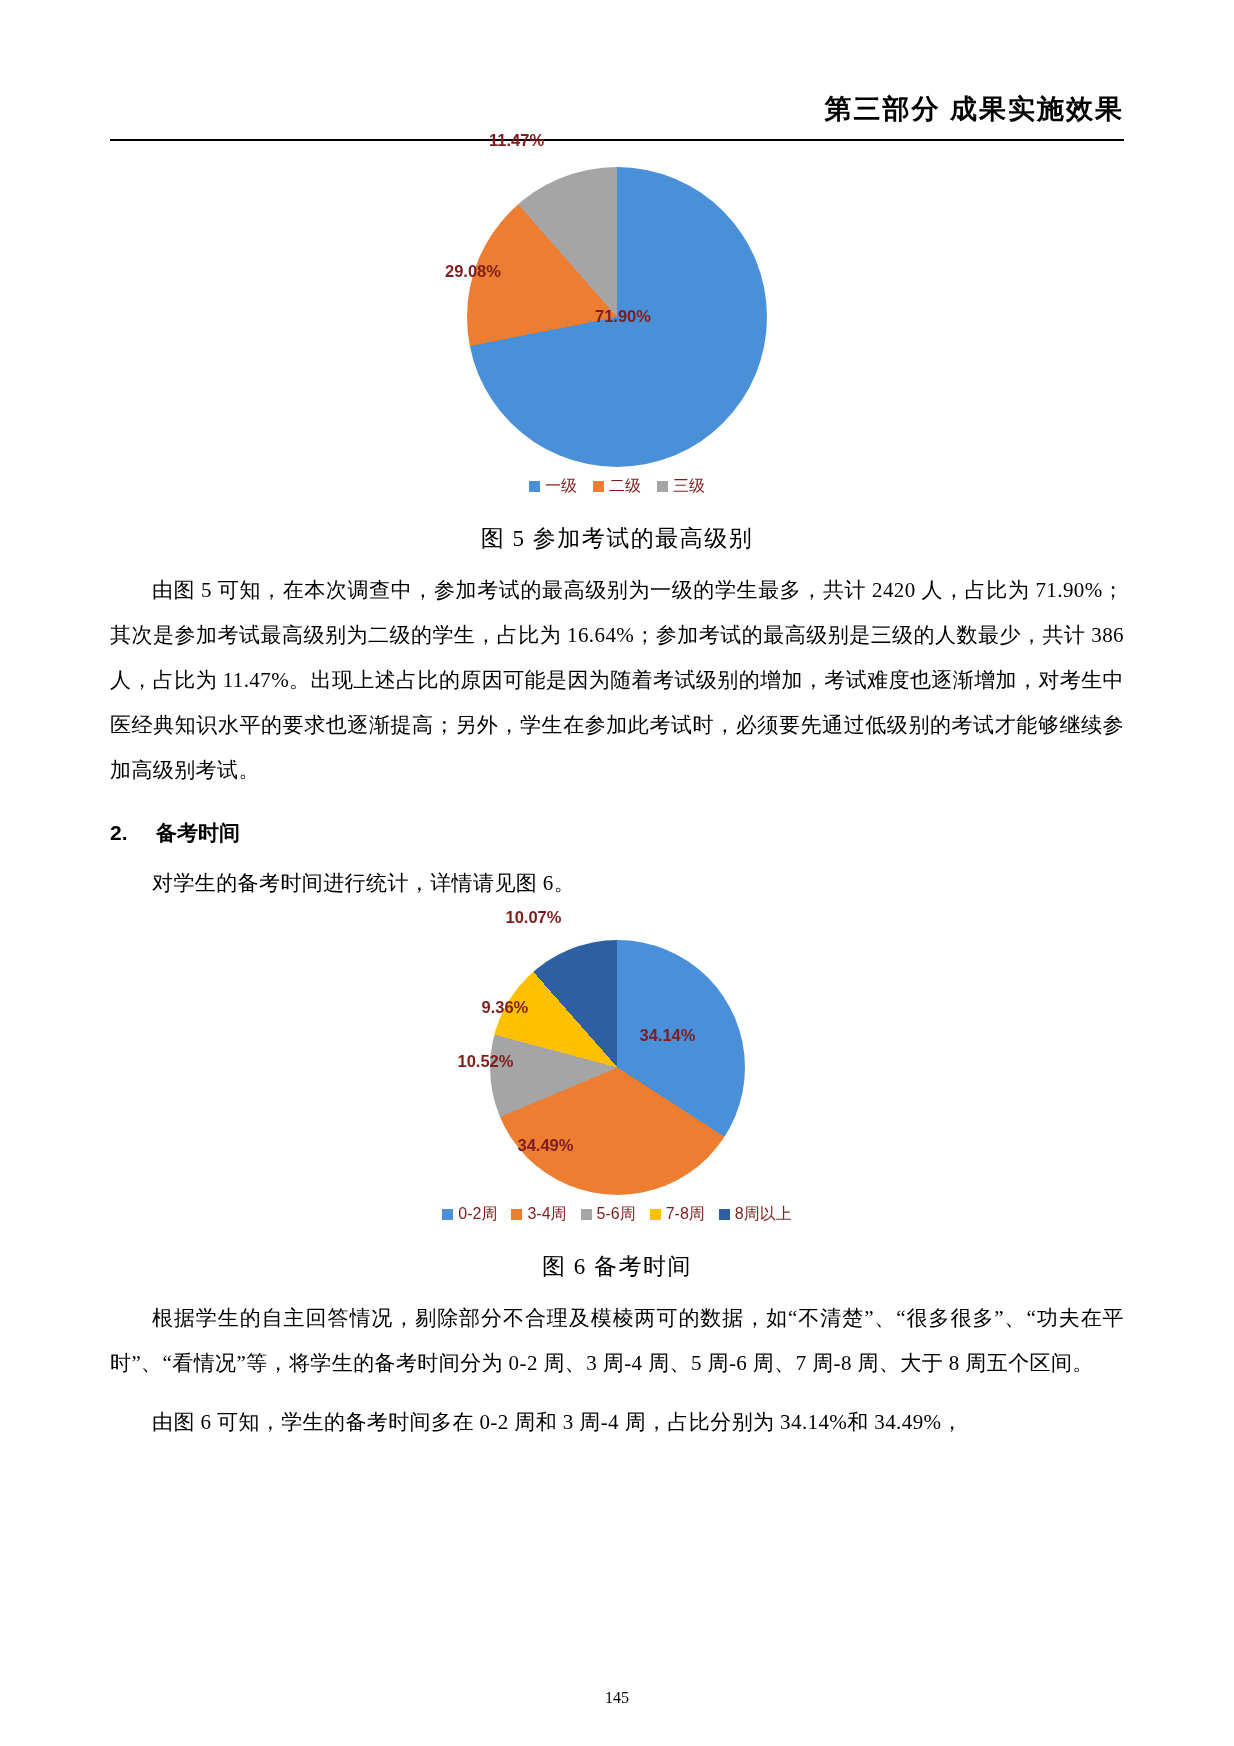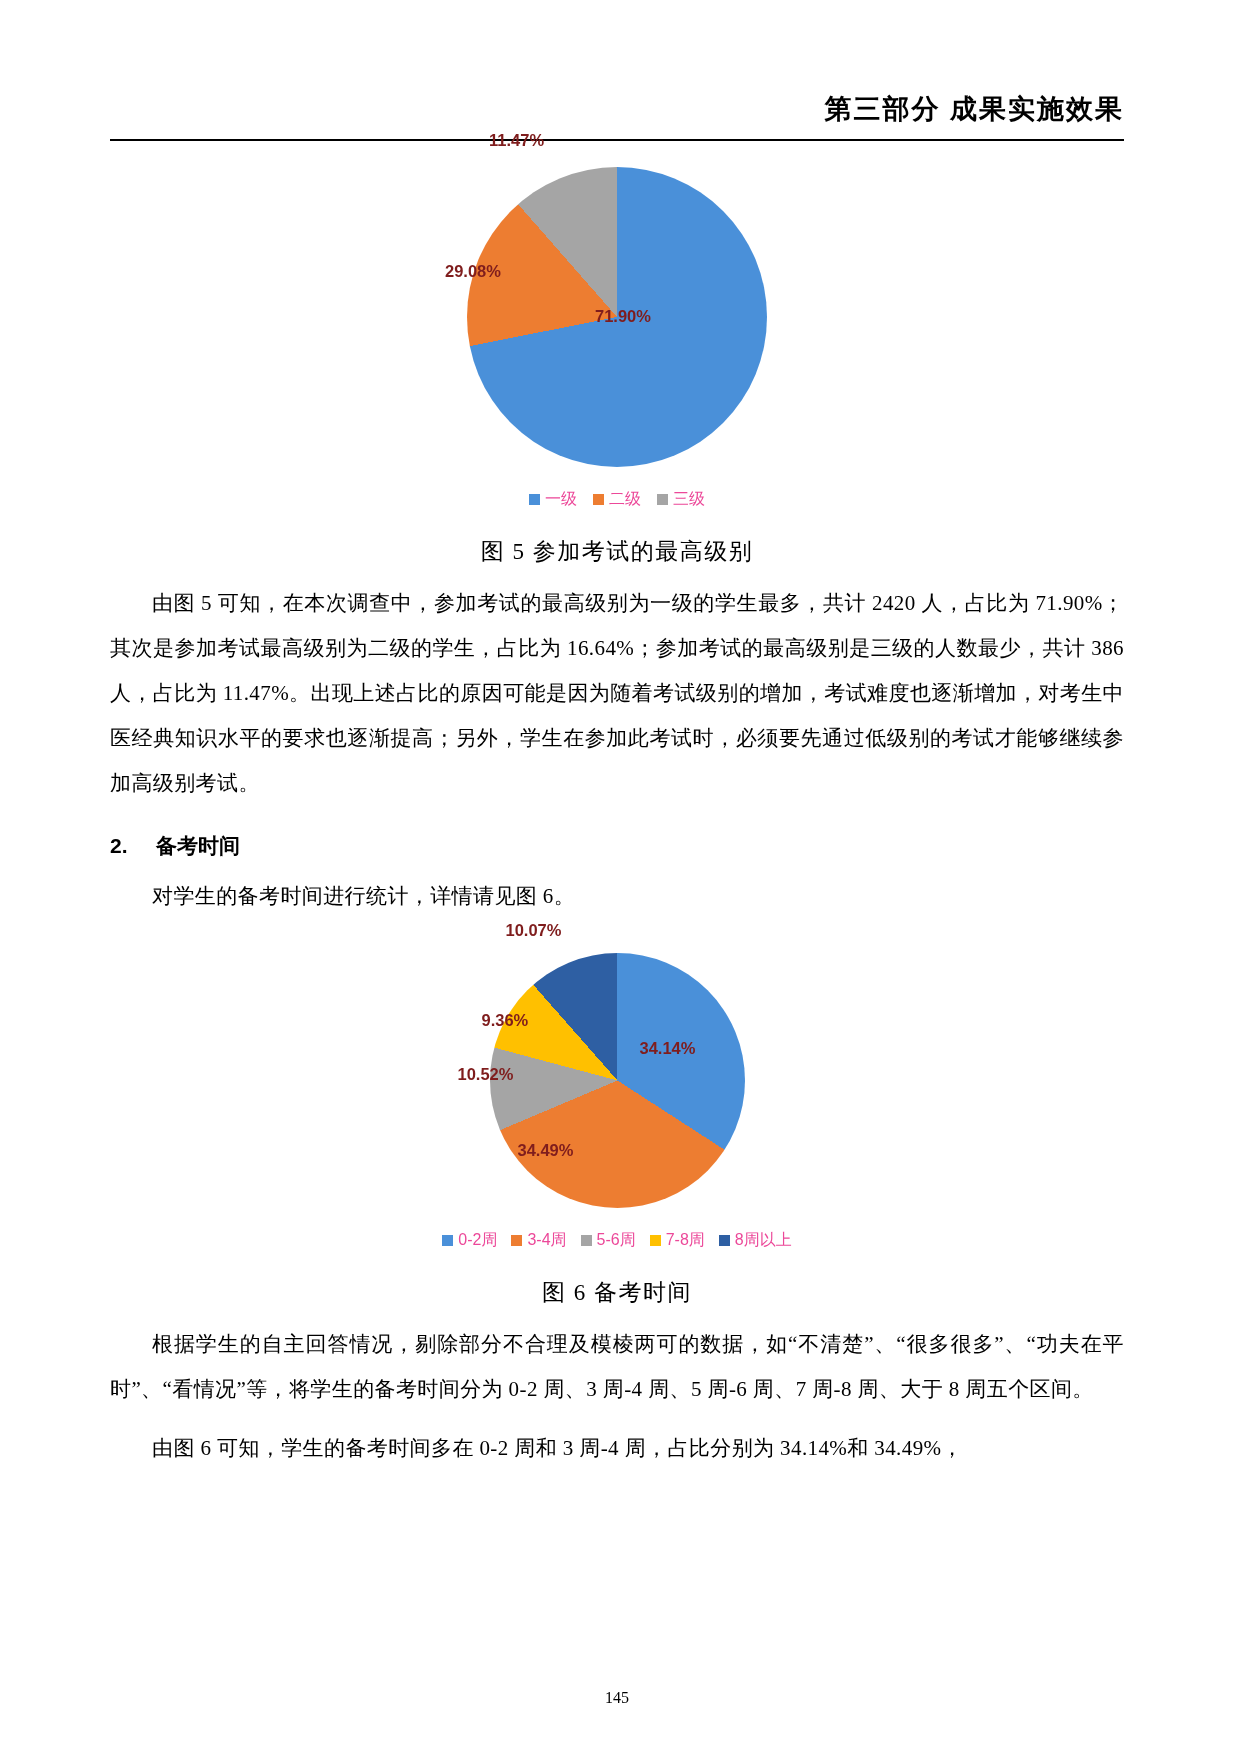--- a/index.html
+++ b/index.html
@@ -62,28 +62,28 @@
   }
   .slice-label {
     position: absolute;
     font-family: "Liberation Sans", "DejaVu Sans", sans-serif;
     font-size: 16.5px;
     font-weight: bold;
     color: #7f1d1d;
     white-space: nowrap;
   }
   .legend {
-    margin-top: 22px;
+    margin-top: 9px;
     display: flex;
     align-items: flex-end;
     justify-content: center;
     gap: 16px;
     font-family: "Liberation Sans", "DejaVu Sans", sans-serif;
     font-size: 16px;
-    color: #ec4899;
+    color: #7f1d1d;
   }
   .legend-item {
     display: flex;
     align-items: center;
     gap: 5px;
   }
   .legend-swatch {
     width: 11px;
     height: 11px;
     display: inline-block;
@@ -174,21 +174,21 @@
     <div class="pie-wrap" style="width:255px;height:255px;">
       <div class="pie" style="width:255px;height:255px;background: conic-gradient(
               #4a90d9 0deg 122.90deg,
               #ed7d31 122.90deg 247.07deg,
               #a5a5a5 247.07deg 284.94deg,
               #ffc000 284.94deg 318.64deg,
               #2e5fa3 318.64deg 360deg);"></div>
       <div class="slice-label" style="left:16px; top:-32px;">10.07%</div>
       <div class="slice-label" style="left:-8px; top:58px;">9.36%</div>
       <div class="slice-label" style="left:-32px; top:112px;">10.52%</div>
-      <div class="slice-label" style="left:28px; top:188px;">34.49%</div>
+      <div class="slice-label" style="left:28px; top:196px;">34.49%</div>
       <div class="slice-label" style="left:150px; top:86px;">34.14%</div>
     </div>
     <div class="legend" style="gap:14px;">
       <span class="legend-item">
         <span class="legend-swatch" style="background:#4a90d9"></span>
         <span>0-2周</span>
       </span>
       <span class="legend-item">
         <span class="legend-swatch" style="background:#ed7d31"></span>
         <span>3-4周</span>

